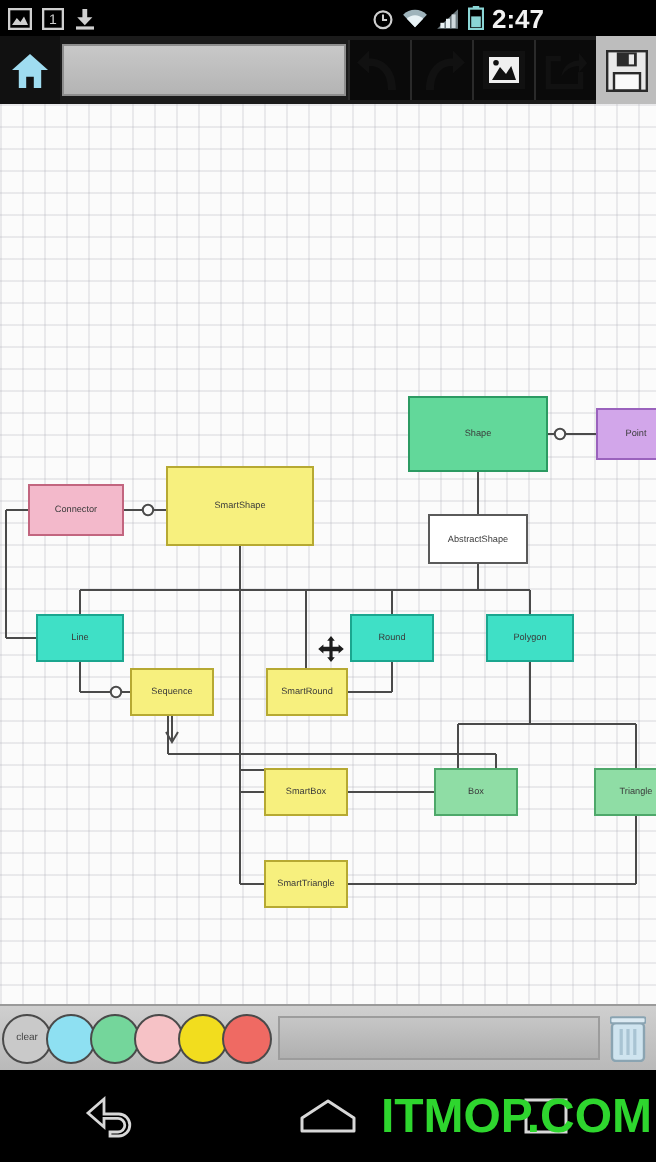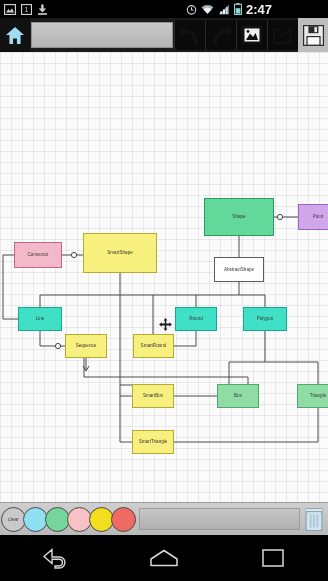--- a/index.html
+++ b/index.html
@@ -341,13 +341,14 @@
         <path d="M2 17.5 V11 L15 2.5 L28 11 V17.5 Z" fill="none" stroke="#d8d8d8" stroke-width="1.5" stroke-linejoin="round"></path>
       </svg>
     </div>
     <div class="nav-btn">
       <svg width="22" height="18" viewBox="0 0 22 18">
         <rect x="1" y="1" width="20" height="16" fill="none" stroke="#d8d8d8" stroke-width="1.5"></rect>
       </svg>
     </div>
   </div>
 
+  <div class="watermark">ITMOP.COM</div>
 </div>
 
 </body></html>

